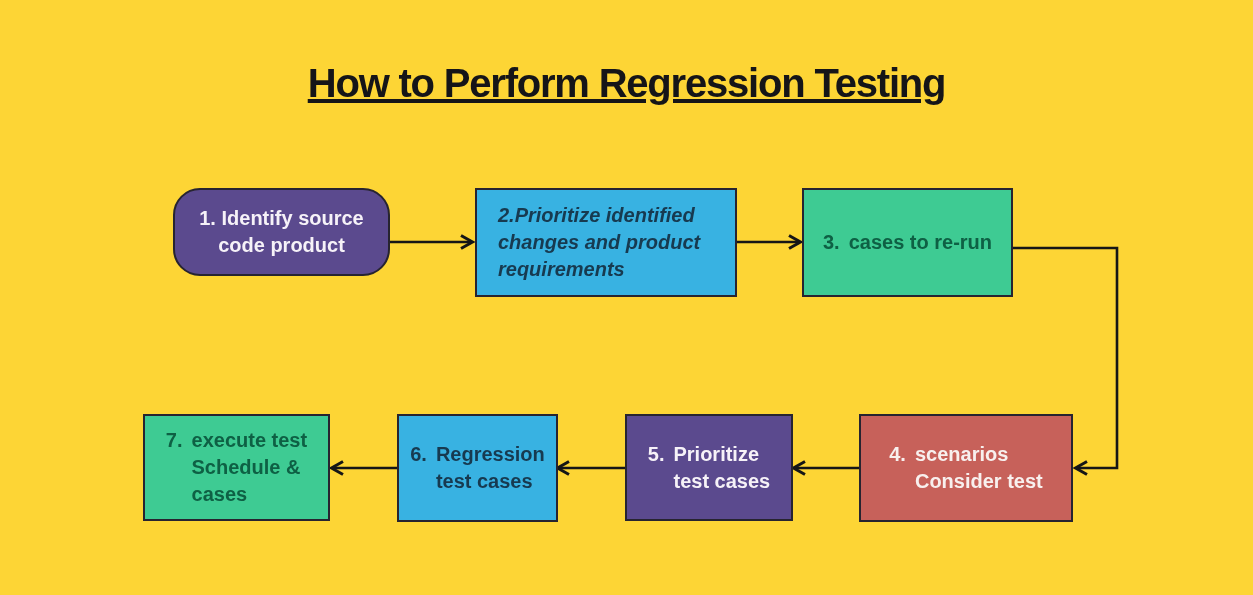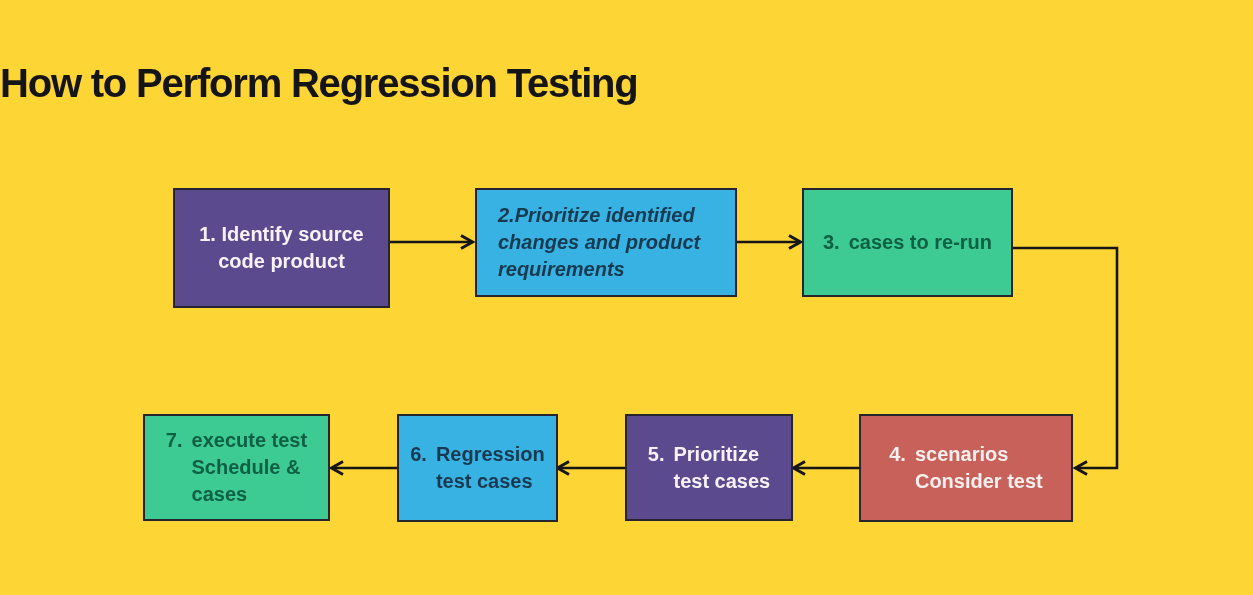--- a/index.html
+++ b/index.html
@@ -11,25 +11,26 @@
     height: 595px;
     overflow: hidden;
   }
 
   .title {
     position: absolute;
     left: 0;
     top: 60px;
     width: 100%;
     margin: 0;
-    text-align: left;
+    text-align: center;
     font-size: 40px;
     line-height: 46px;
     font-weight: 700;
     letter-spacing: -1.2px;
+    text-decoration: underline;
   }
 
   .arrows {
     position: absolute;
     left: 0;
     top: 0;
     pointer-events: none;
   }
 
   .box {
@@ -48,21 +49,21 @@
   .box .line  { display: block; white-space: nowrap; }
 
   .box.centered { text-align: center; }
 
   .box.left-text { justify-content: flex-start; padding-left: 21px; text-align: left; }
 
   .step { display: flex; align-items: flex-start; }
   .step .num { margin-right: 9px; }
 
   
-  .box1 { left: 173px; top: 188px; width: 217px; height: 120px; }
+  .box1 { left: 173px; top: 188px; width: 217px; height: 88px; border-radius: 27px; }
   .box2 { left: 475px; top: 188px; width: 262px; height: 109px; font-style: italic; }
   .box3 { left: 802px; top: 188px; width: 211px; height: 109px; }
 
   
   .box4 { left: 859px; top: 414px; width: 214px; height: 108px; }
   .box5 { left: 625px; top: 414px; width: 168px; height: 107px; }
   .box6 { left: 397px; top: 414px; width: 161px; height: 108px; }
   .box7 { left: 143px; top: 414px; width: 187px; height: 107px; }
 
   .arrows path, .arrows line { fill: none; stroke-width: 2.6px; }

